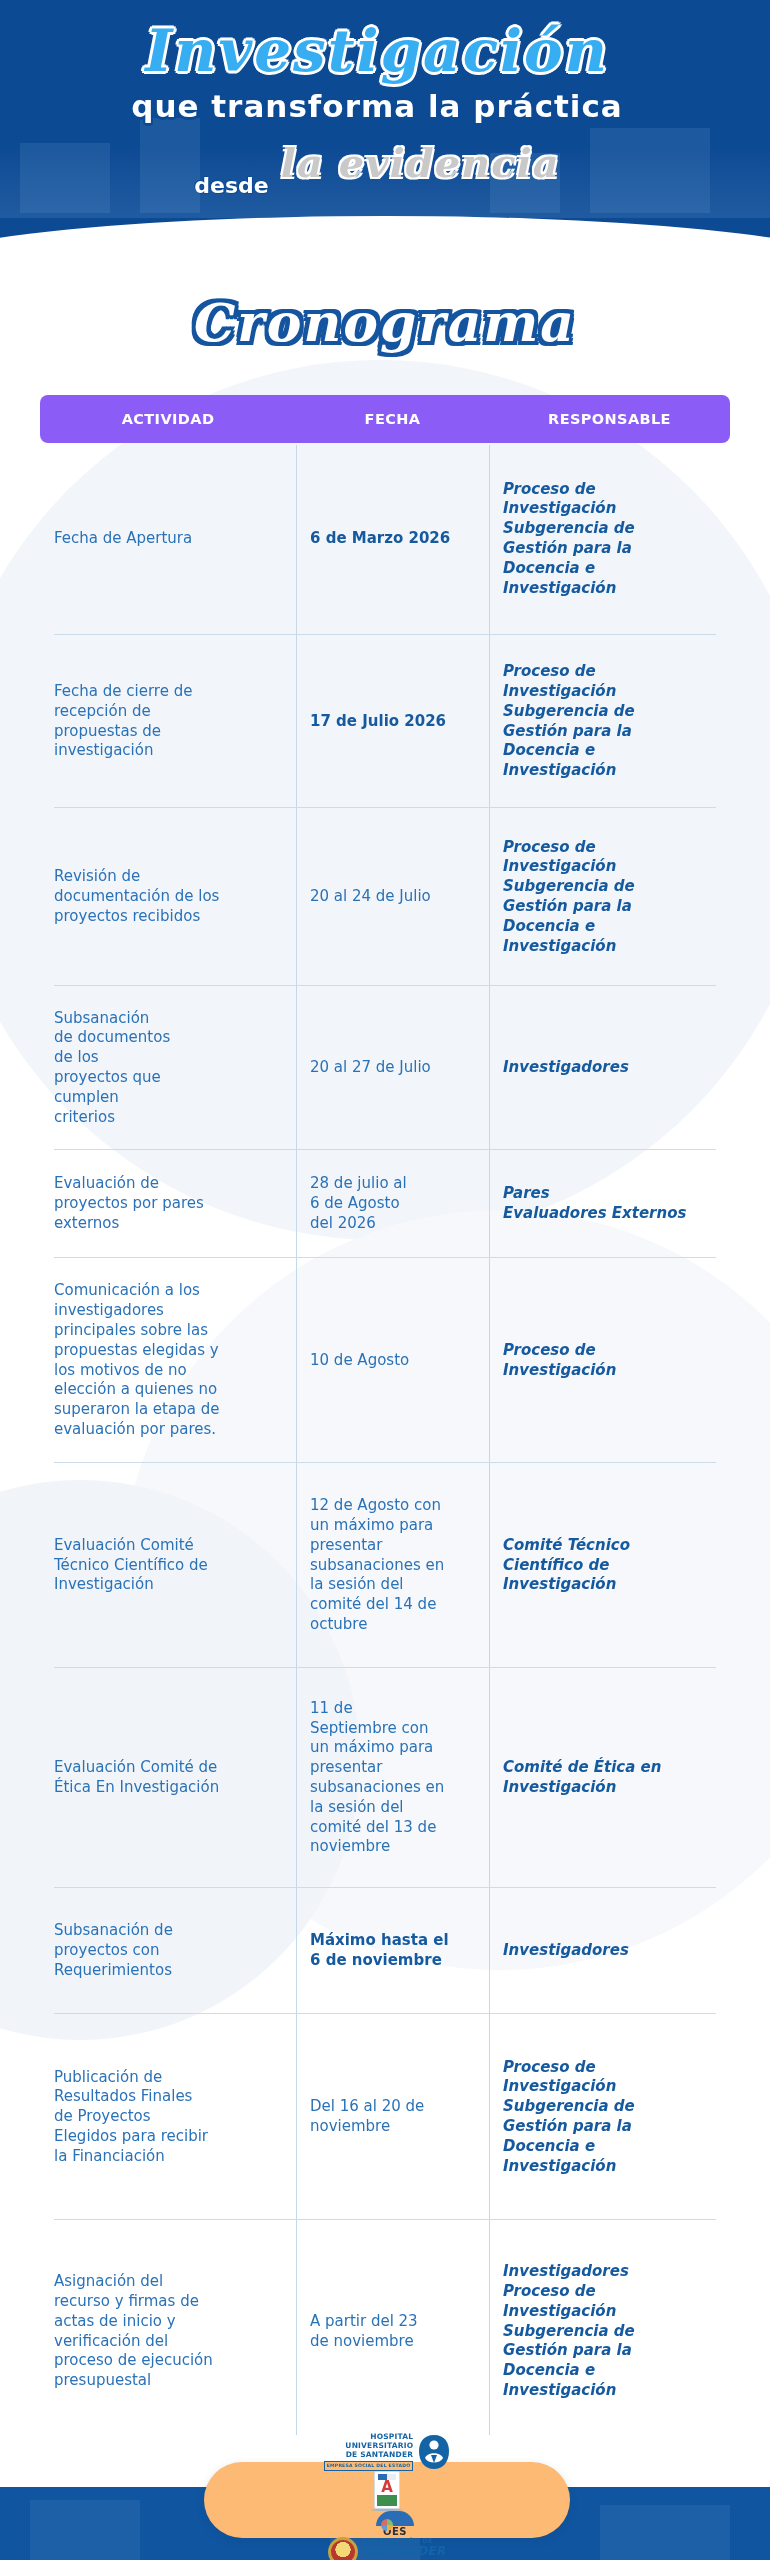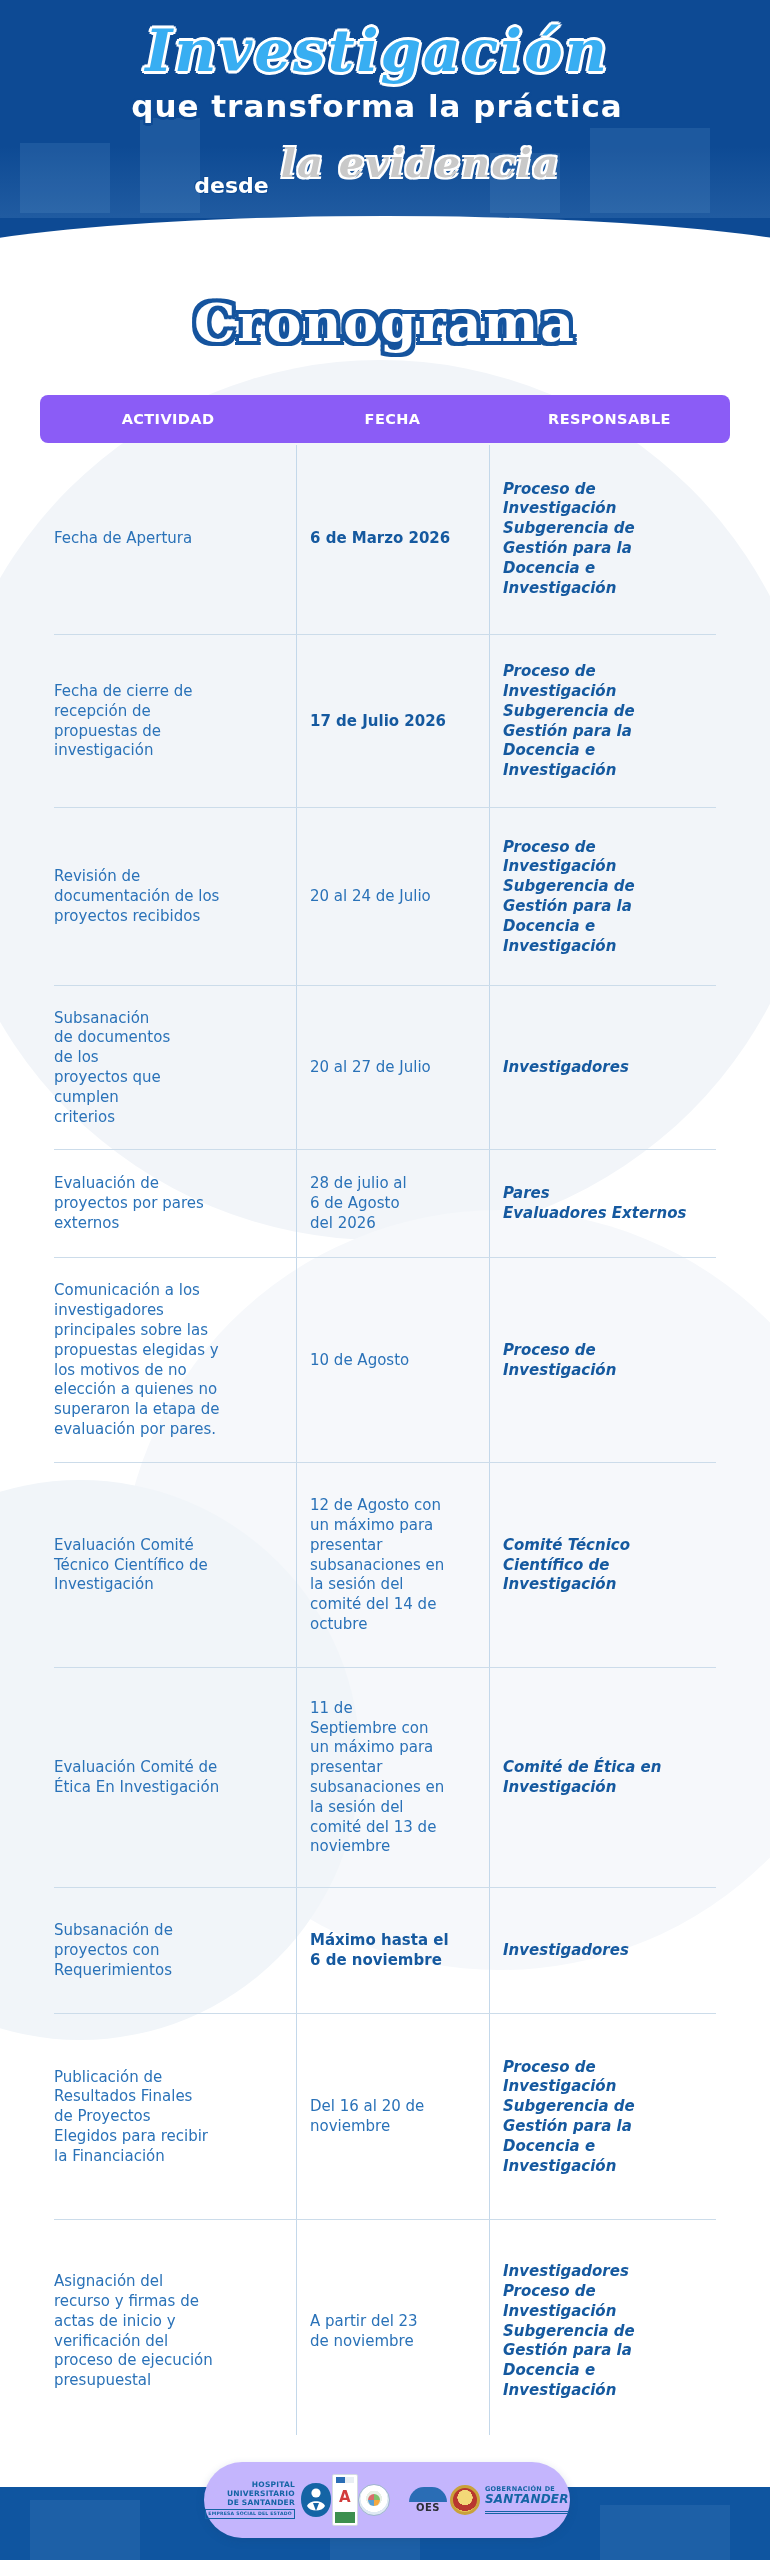--- a/index.html
+++ b/index.html
@@ -26,21 +26,21 @@
     text-shadow:-1px -1px 0 #0d4a94,1px 1px 0 #0d4a94;margin-top:47px;}
   .title-evidencia{
     font-family:"DejaVu Serif","Liberation Serif",serif;font-style:italic;font-weight:bold;
     font-size:40px;color:#c9c9c9;letter-spacing:1px;
     text-shadow:-2px -2px 0 #fff,2px -2px 0 #fff,-2px 2px 0 #fff,2px 2px 0 #fff;}
 
   
   .section-title{position:absolute;top:292px;left:0;width:770px;text-align:center;z-index:2;}
   .cronograma{
     display:inline-block;
-    font-family:"DejaVu Serif","Liberation Serif",serif;font-weight:bold;
+    font-family:"DejaVu Serif","Liberation Serif",serif;font-style:italic;font-weight:bold;
     font-size:52px;color:#ffffff;letter-spacing:2px;
     text-shadow:
       -4px -4px 0 #15549e, 4px -4px 0 #15549e, -4px 4px 0 #15549e, 4px 4px 0 #15549e,
       -4px 0 0 #15549e, 4px 0 0 #15549e, 0 -4px 0 #15549e, 0 4px 0 #15549e,
       -3px -3px 0 #15549e, 3px 3px 0 #15549e, 3px -3px 0 #15549e, -3px 3px 0 #15549e;}
 
   
   .wm{position:absolute;border-radius:50%;z-index:0;}
   .wm1{width:880px;height:880px;left:-60px;top:360px;background:#f2f5f9;}
   .wm2{width:760px;height:760px;left:120px;top:1210px;background:#f6f8fb;}
@@ -62,23 +62,23 @@
   .cell-fecha{color:#2a72b8;}
   .cell-fecha.fbold{font-weight:bold;color:#15599f;}
   .cell-resp{color:#15599f;font-weight:bold;font-style:italic;}
   .row-1{height:192px;}.row-2{height:173px;}.row-3{height:178px;}.row-4{height:164px;}
   .row-5{height:108px;}.row-6{height:205px;}.row-7{height:205px;}.row-8{height:220px;}
   .row-9{height:126px;}.row-10{height:206px;}.row-11{height:223px;}
 
   
   .footer-band{position:absolute;left:0;bottom:0;width:770px;height:73px;background:#0f55a0;overflow:hidden;}
   .footer-band .bld{position:absolute;background:rgba(160,200,240,0.10);}
-  .footer-pill{position:absolute;left:204px;top:2462px;width:366px;height:76px;background:#c4b5fd;
+  .footer-pill{position:absolute;left:204px;top:2462px;width:366px;height:76px;background:#fdba74;
     border-radius:40px;box-shadow:0 3px 8px rgba(20,60,110,0.18);z-index:4;
-    display:flex;align-items:center;justify-content:center;}
+    display:flex;align-items:center;justify-content:center;flex-direction:column;}
   .logo-hus{display:flex;align-items:center;gap:5px;}
   .hus-text{text-align:right;color:#1464a5;font-weight:bold;font-size:7.5px;line-height:1.15;letter-spacing:0.2px;}
   .hus-sub{margin-top:2px;border:1px solid #1464a5;font-size:4.6px;padding:1px 2px;color:#1464a5;font-weight:bold;}
   .seal{width:30px;height:30px;border-radius:50%;border:1px solid #9fb6cd;
     background:radial-gradient(circle at 50% 45%, #e8f0e6 0 35%, #ffffff 36% 60%, #dfe9f3 61%);
     position:relative;}
   .seal::after{content:"";position:absolute;left:9px;top:9px;width:12px;height:12px;border-radius:50%;
     background:conic-gradient(#7fbf6a 0 90deg,#f4a940 90deg 180deg,#5a9fd4 180deg 270deg,#d96a6a 270deg);}
   .badge-a{width:24px;height:46px;background:#ffffff;border:1px solid #d4dbe2;border-radius:2px;
     display:flex;flex-direction:column;align-items:center;justify-content:space-between;padding:2px 0;}

